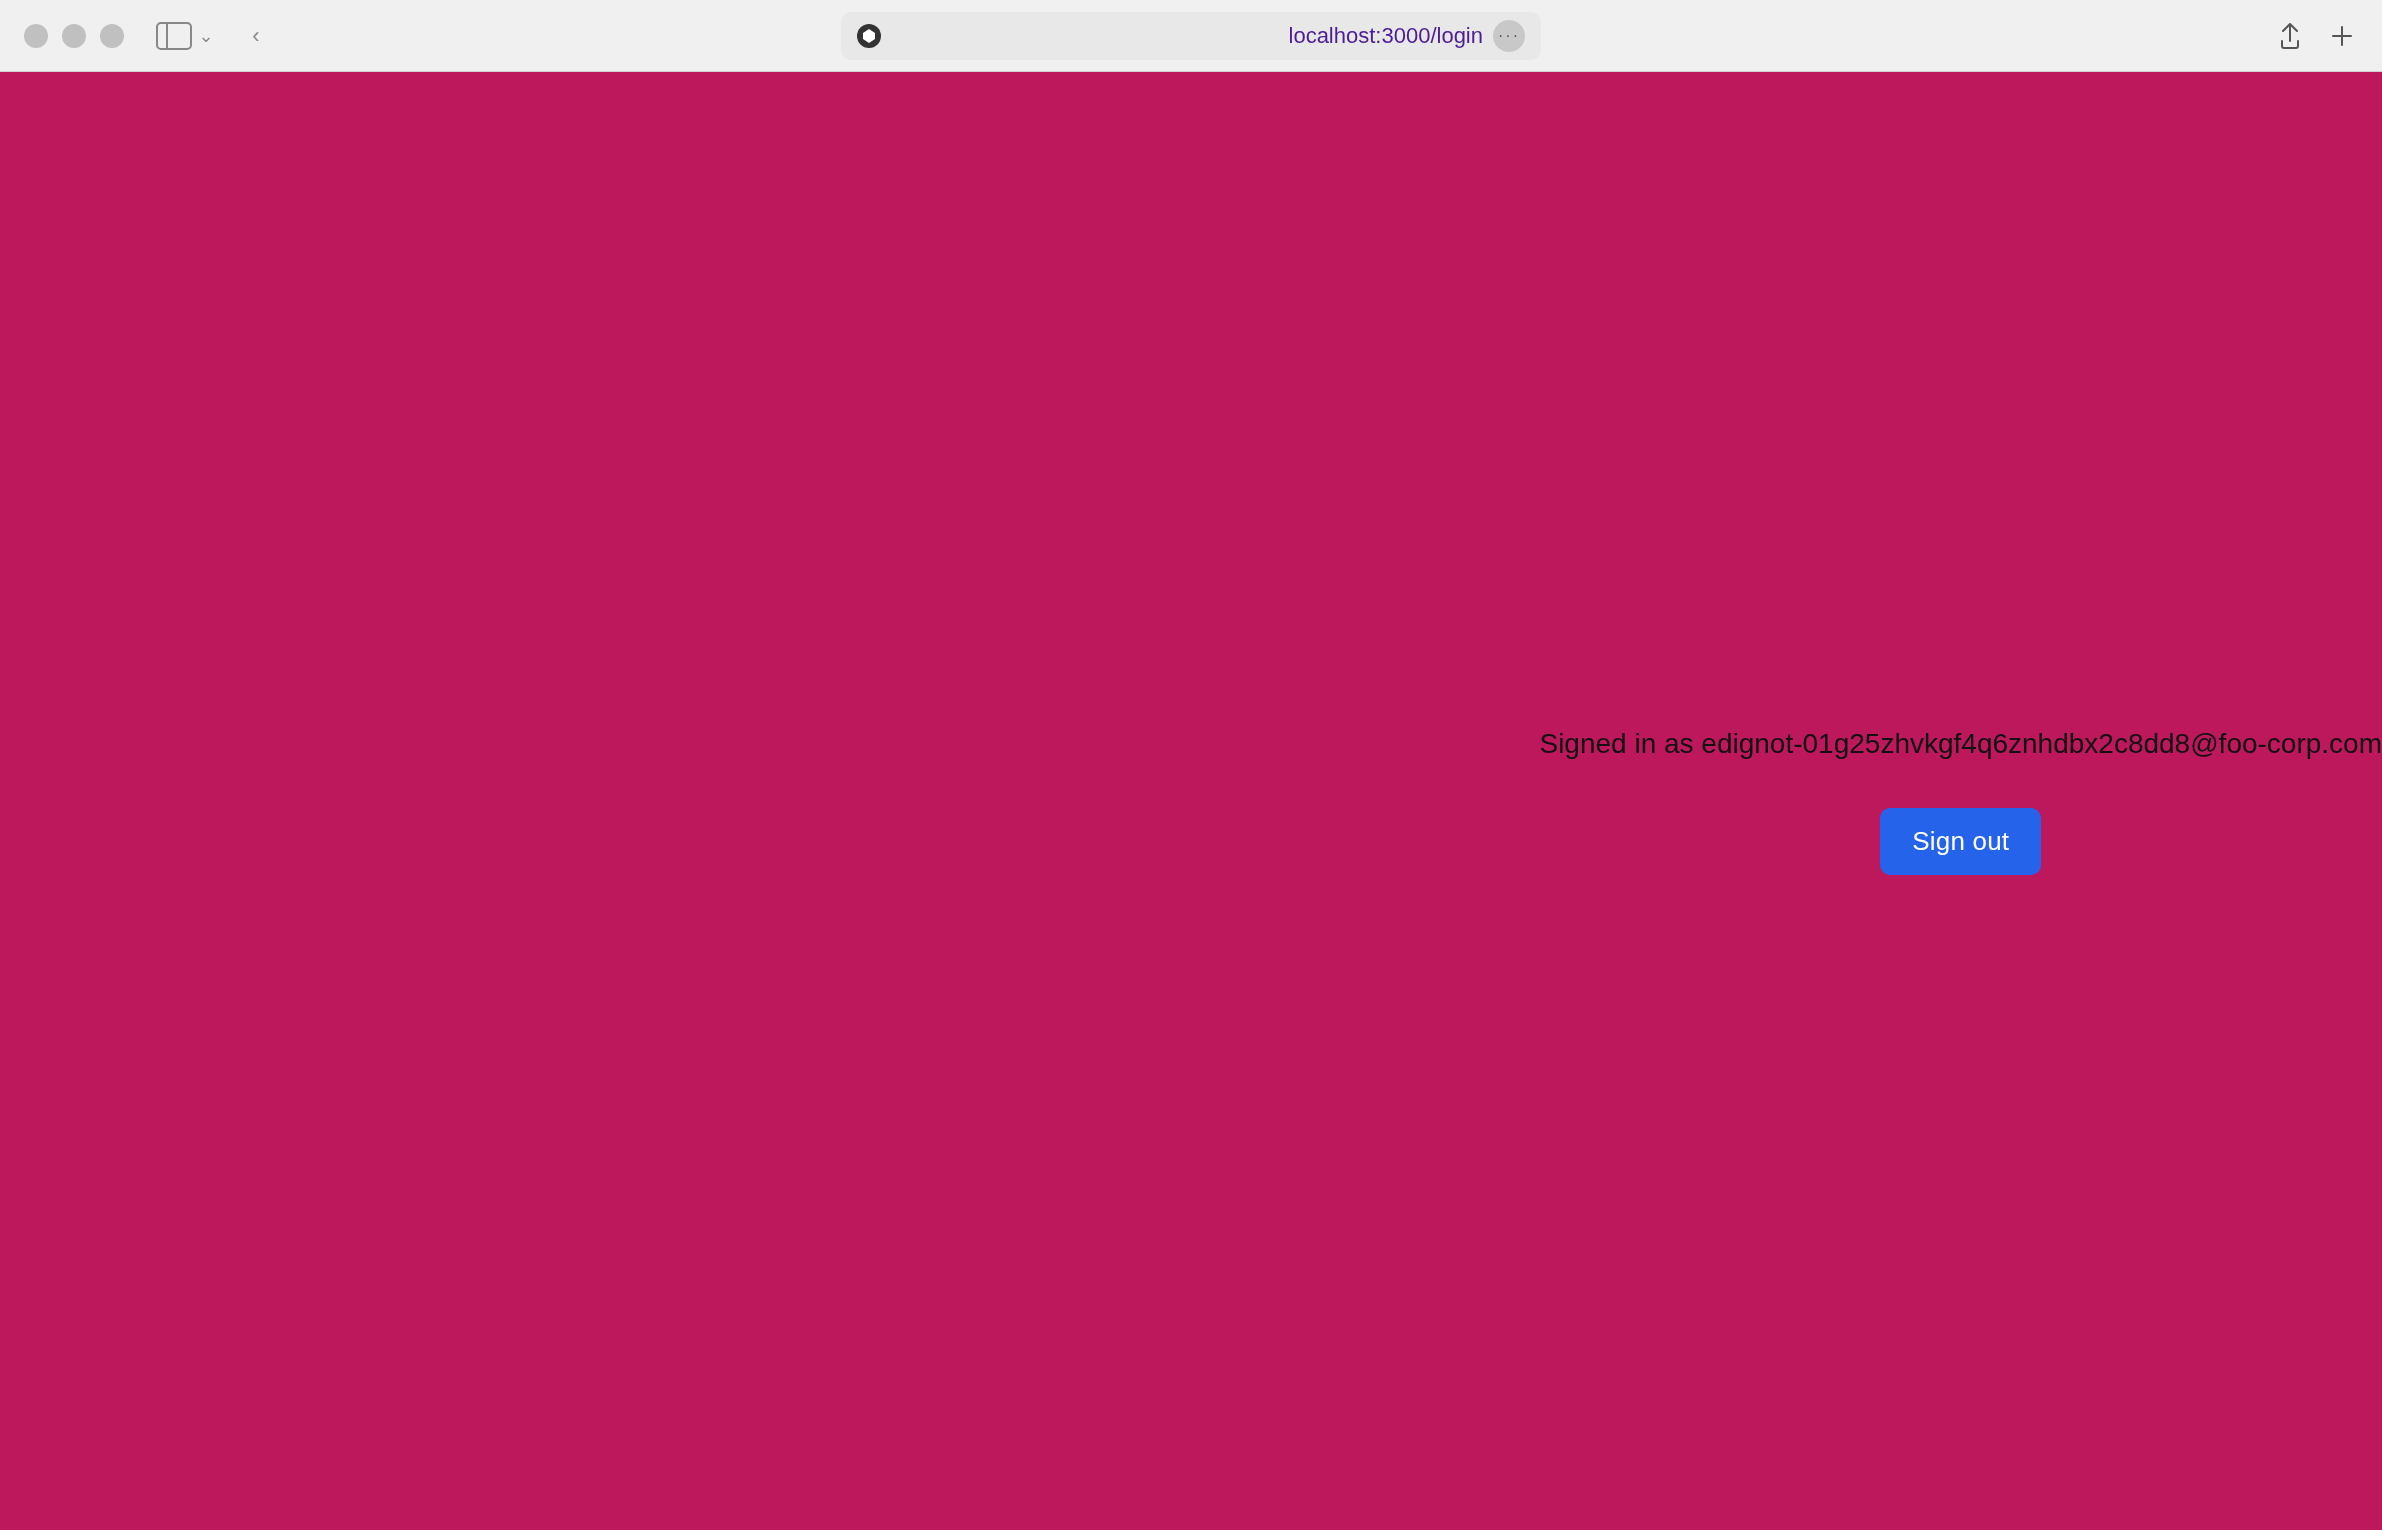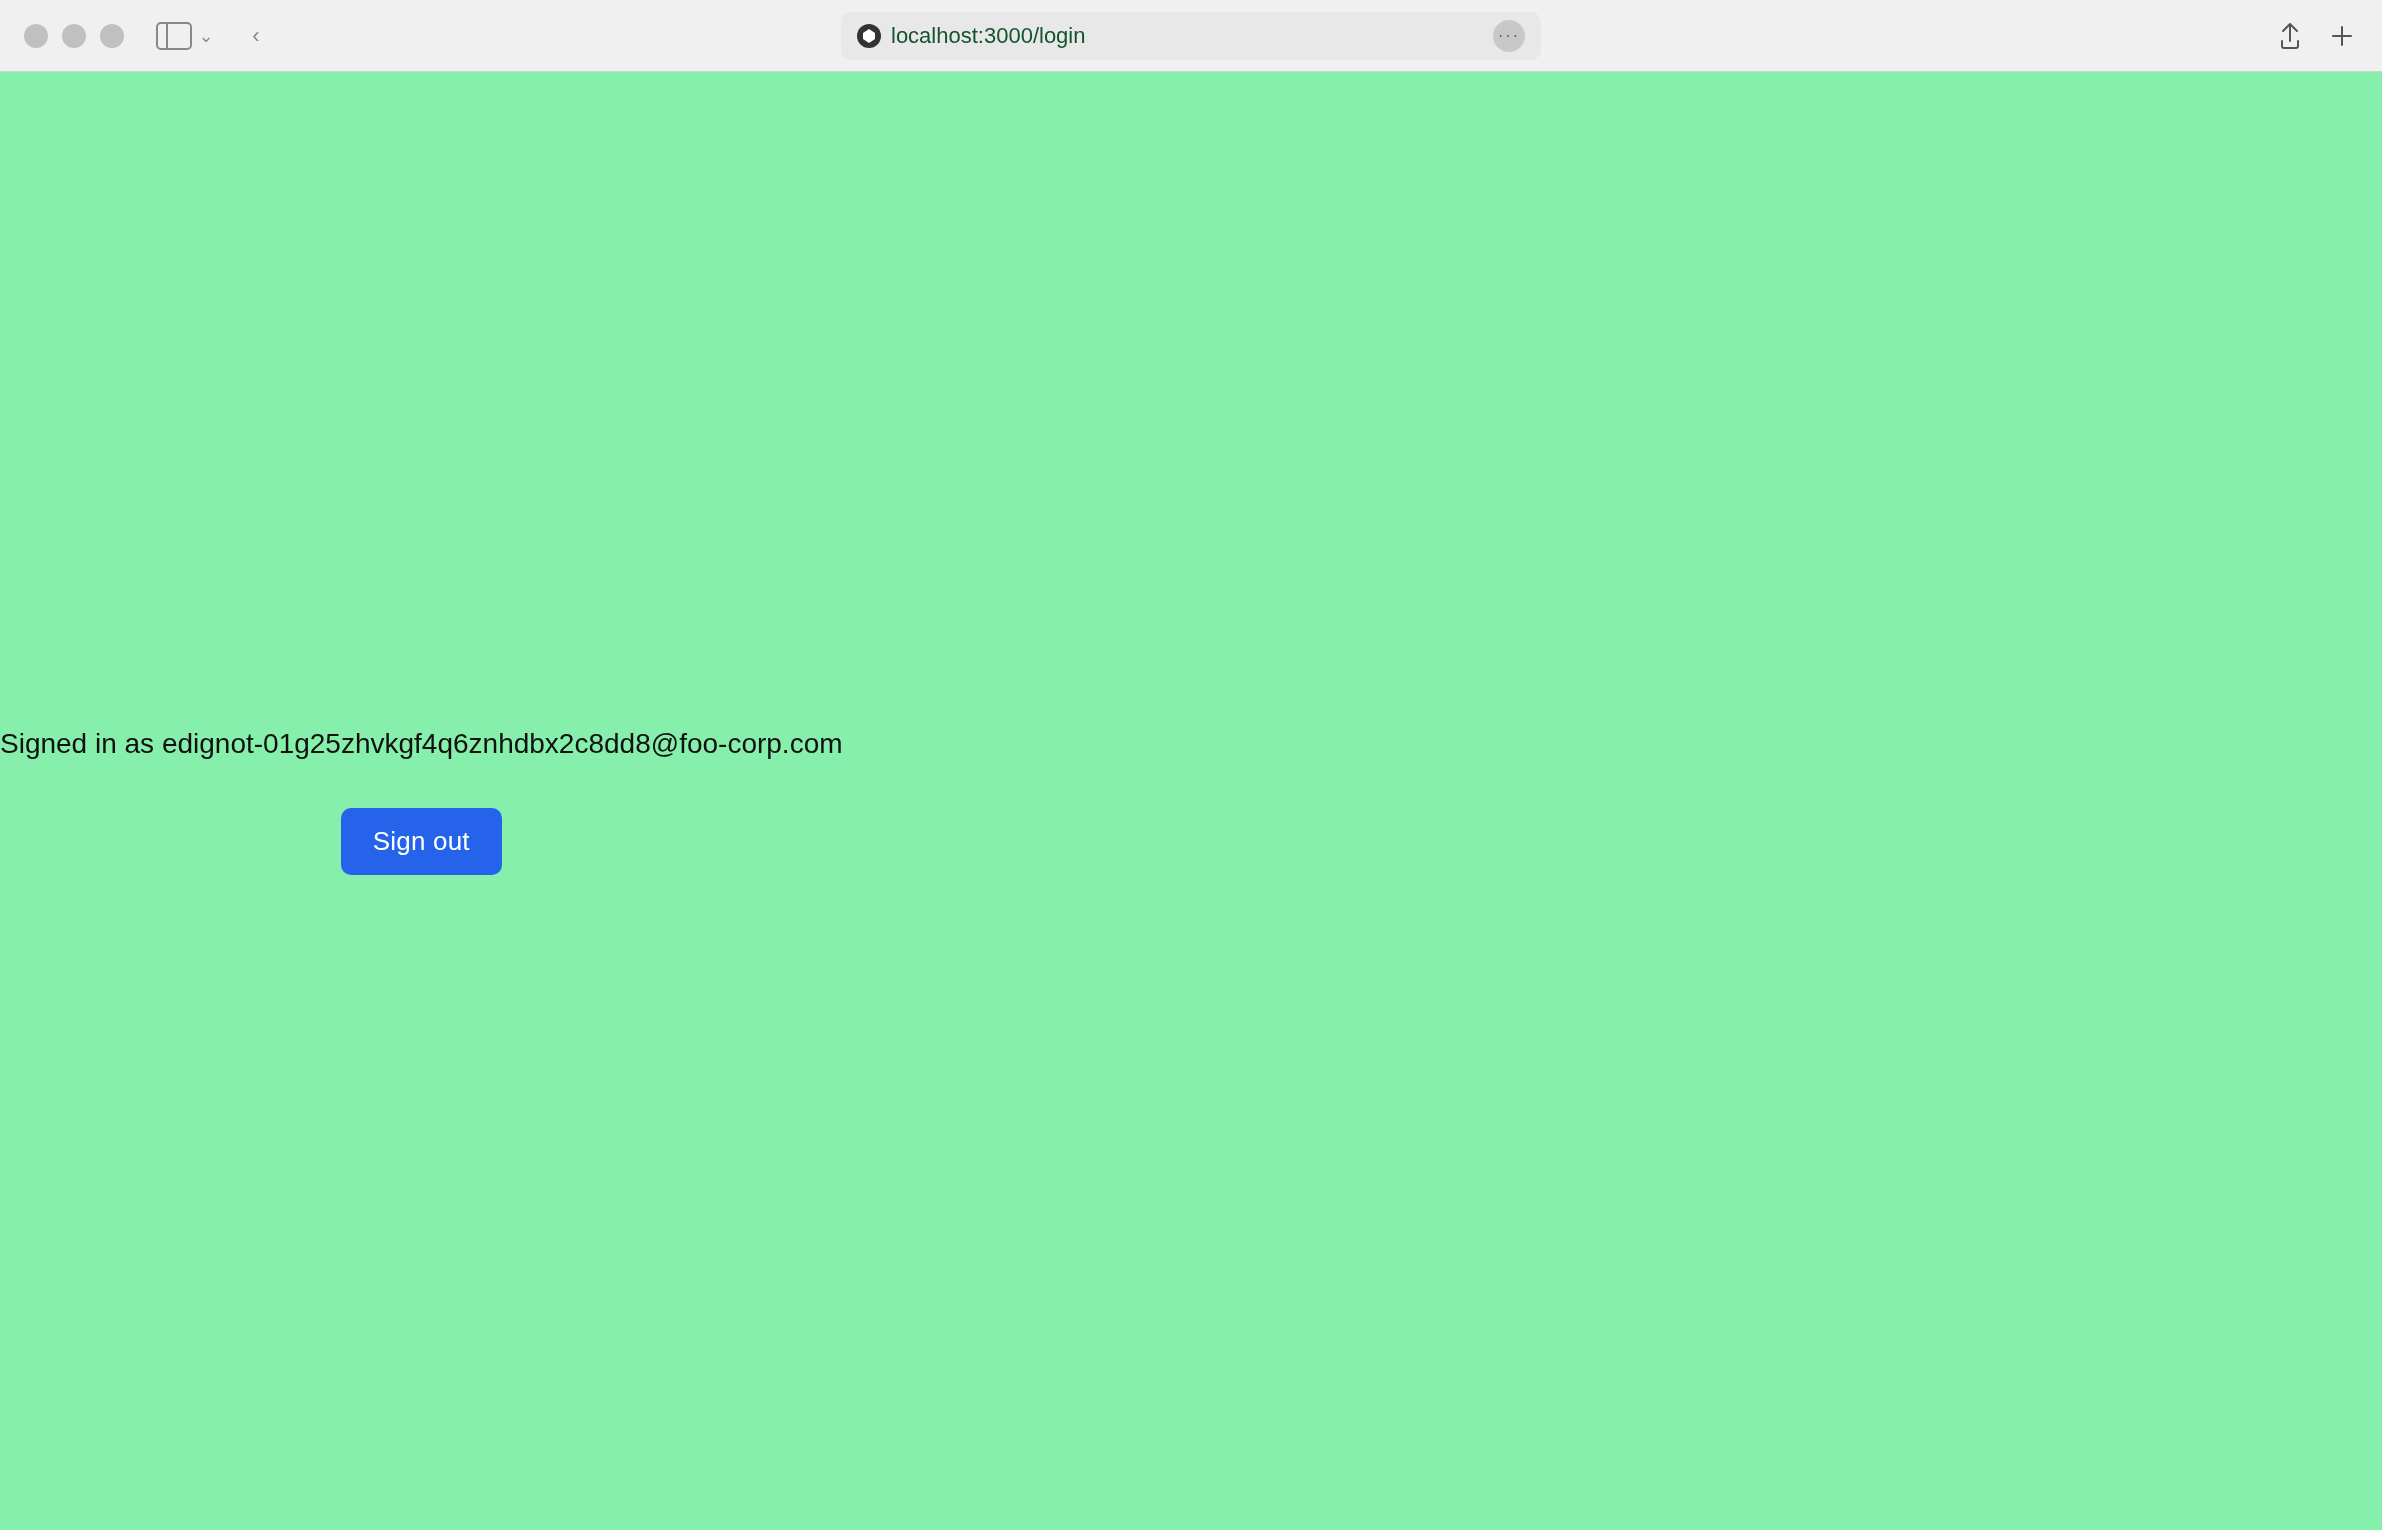--- a/index.html
+++ b/index.html
@@ -114,22 +114,22 @@
 
     .site-icon svg {
       width: 16px;
       height: 16px;
       fill: white;
     }
 
     .address-text {
       flex: 1;
       font-size: 22px;
-      color: #14532d;
-      text-align: left;
+      color: #4c1d95;
+      text-align: right;
     }
 
     .more-btn {
       width: 32px;
       height: 32px;
       background: #c8c8c8;
       border-radius: 50%;
       display: flex;
       align-items: center;
       justify-content: center;
@@ -152,24 +152,24 @@
       display: flex;
       align-items: center;
       justify-content: center;
       color: #555;
     }
 
     
     .page-content {
       width: 100%;
       height: calc(1530px - 72px);
-      background: #86efac;
-      display: flex;
-      align-items: center;
-      justify-content: flex-start;
+      background: #be185d;
+      display: flex;
+      align-items: center;
+      justify-content: flex-end;
     }
 
     .center-panel {
       display: flex;
       flex-direction: column;
       align-items: center;
       gap: 48px;
     }
 
     .signed-in-text {

